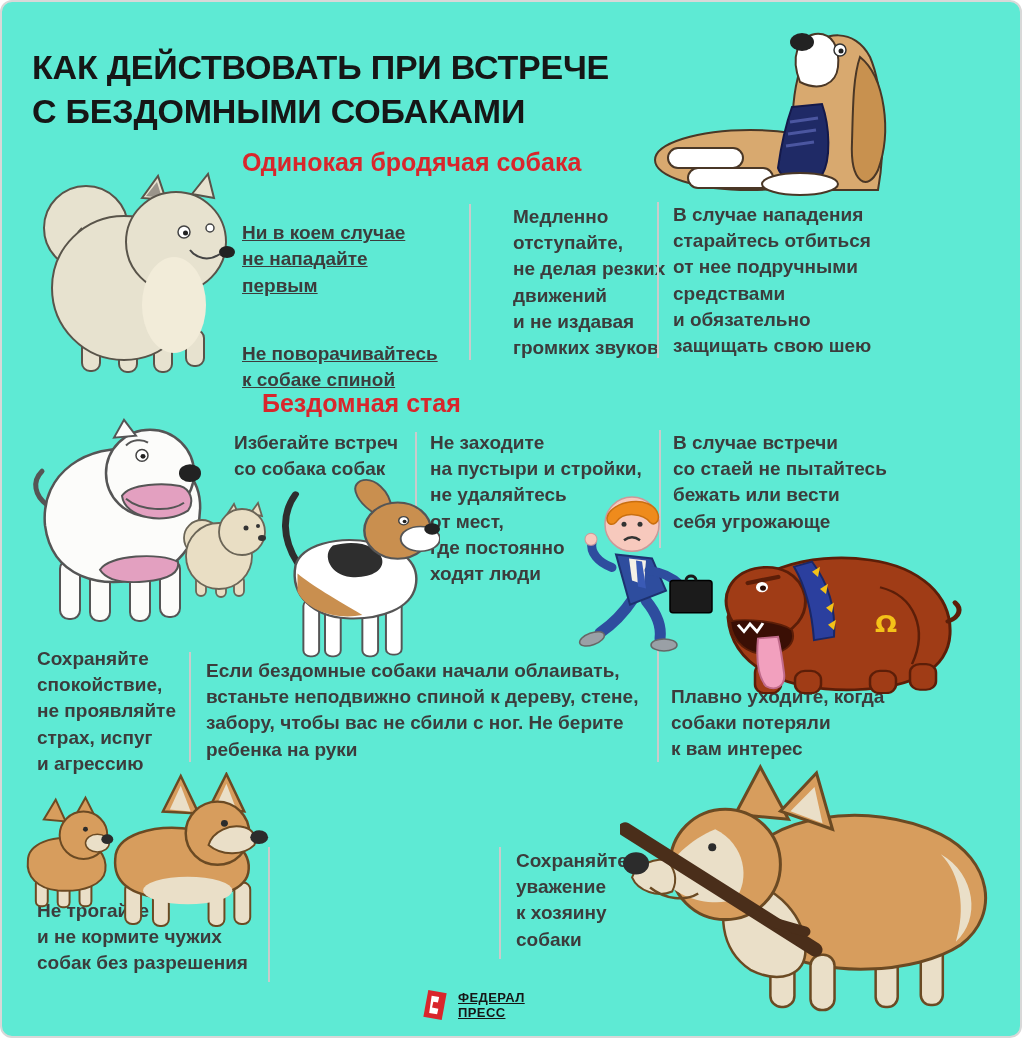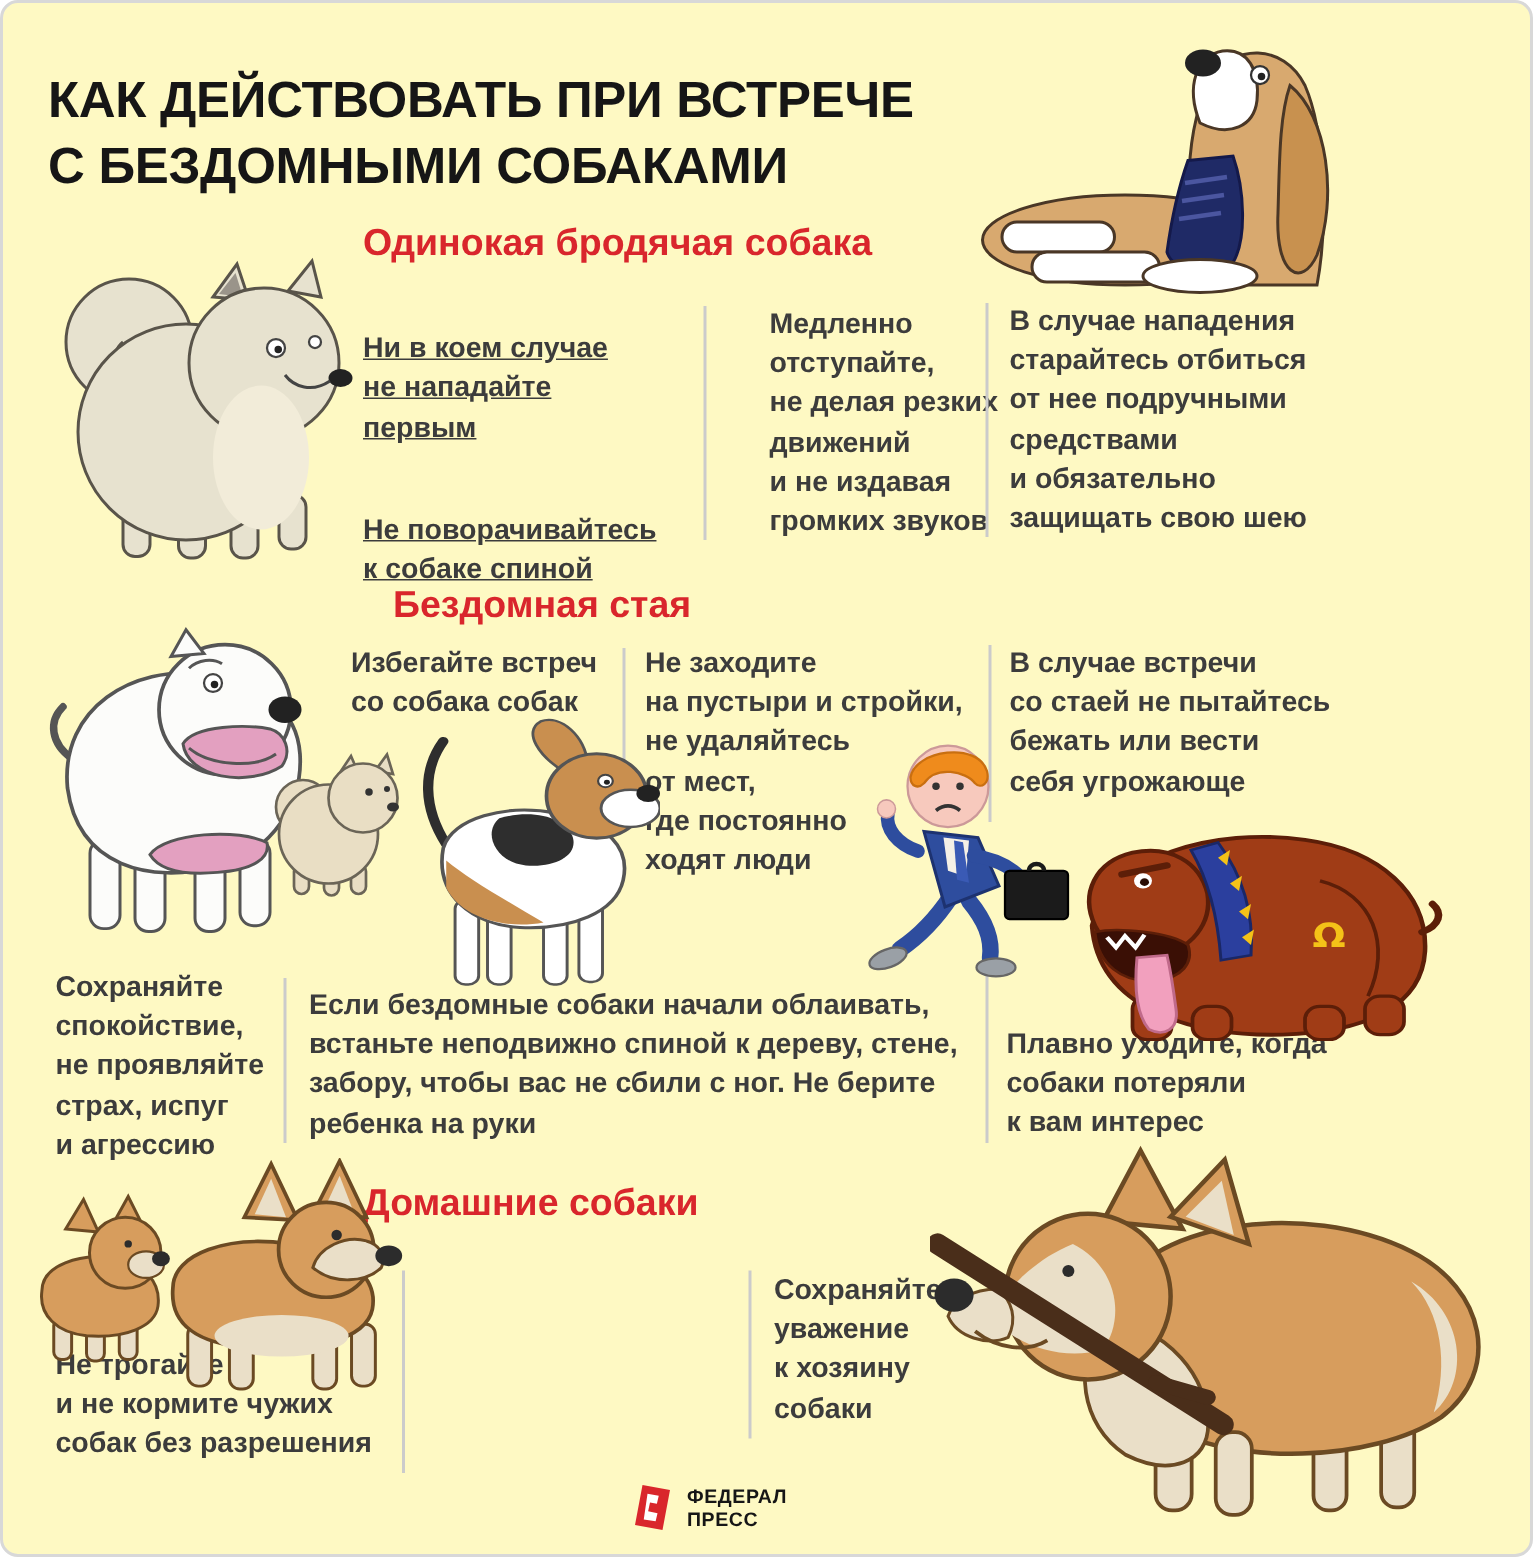--- a/index.html
+++ b/index.html
@@ -1,18 +1,18 @@
 <!DOCTYPE html>
 <html lang="ru"><head>
 <meta charset="utf-8">
 <style>
   * { box-sizing: border-box; }
   html,body { margin:0; padding:0; background:#ffffff; }
   .poster {
-    position:relative; width:1022px; height:1038px; background:#fef9c3;
+    position:relative; width:1022px; height:1038px; background:#5eead4;
     border:2px solid #d8d8d8; border-radius:12px; overflow:hidden;
     font-family:"Liberation Sans", sans-serif;
   }
   .title {
     position:absolute; left:30px; top:44px;
     font-size:34px; font-weight:bold; color:#161616;
     line-height:1.28; letter-spacing:-0.2px; white-space:pre-line;
   }
   .sec-h {
     position:absolute; font-size:25px; font-weight:bold; color:#d9262c;
@@ -21,21 +21,21 @@
   .rule {
     position:absolute; font-size:19px; font-weight:bold; color:#3c3c3c;
     line-height:1.38; white-space:pre-line;
   }
   .rule .para + .para { margin-top:16px; }
   .dv { position:absolute; width:2px; background:#cbcbcb; }
   .illus { position:absolute; }
   .footer { position:absolute; left:418px; top:986px; display:flex; align-items:center; gap:8px; }
   .brand {
     font-size:13px; font-weight:bold; color:#161616; line-height:1.18;
-    letter-spacing:0.4px; white-space:pre-line;
+    letter-spacing:0.4px; white-space:pre-line;text-decoration:underline;
   }
 </style>
 </head>
 <body>
 
 <div class="poster">
 
   <div class="title">КАК ДЕЙСТВОВАТЬ ПРИ ВСТРЕЧЕ
 С БЕЗДОМНЫМИ СОБАКАМИ</div>
 
@@ -88,21 +88,20 @@
   <div class="dv" style="left:187px; top:650px; height:110px;"></div>
   <div class="rule" style="left:204px; top:656px; width:450px;">Если бездомные собаки начали облаивать,
 встаньте неподвижно спиной к дереву, стене,
 забору, чтобы вас не сбили с ног. Не берите
 ребенка на руки</div>
   <div class="dv" style="left:655px; top:648px; height:112px;"></div>
   <div class="rule" style="left:669px; top:682px; width:250px;">Плавно уходите, когда
 собаки потеряли
 к вам интерес</div>
 
-  <div class="sec-h" style="left:240px; top:786px; width:440px;">Домашние собаки</div>
 
   <div class="dv" style="left:266px; top:845px; height:135px;"></div>
   <div class="dv" style="left:497px; top:845px; height:112px;"></div>
   <div class="rule" style="left:514px; top:846px; width:140px;">Сохраняйте
 уважение
 к хозяину
 собаки</div>
   <div class="rule" style="left:35px; top:896px; width:235px;">Не трогайте
 и не кормите чужих
 собак без разрешения</div>

